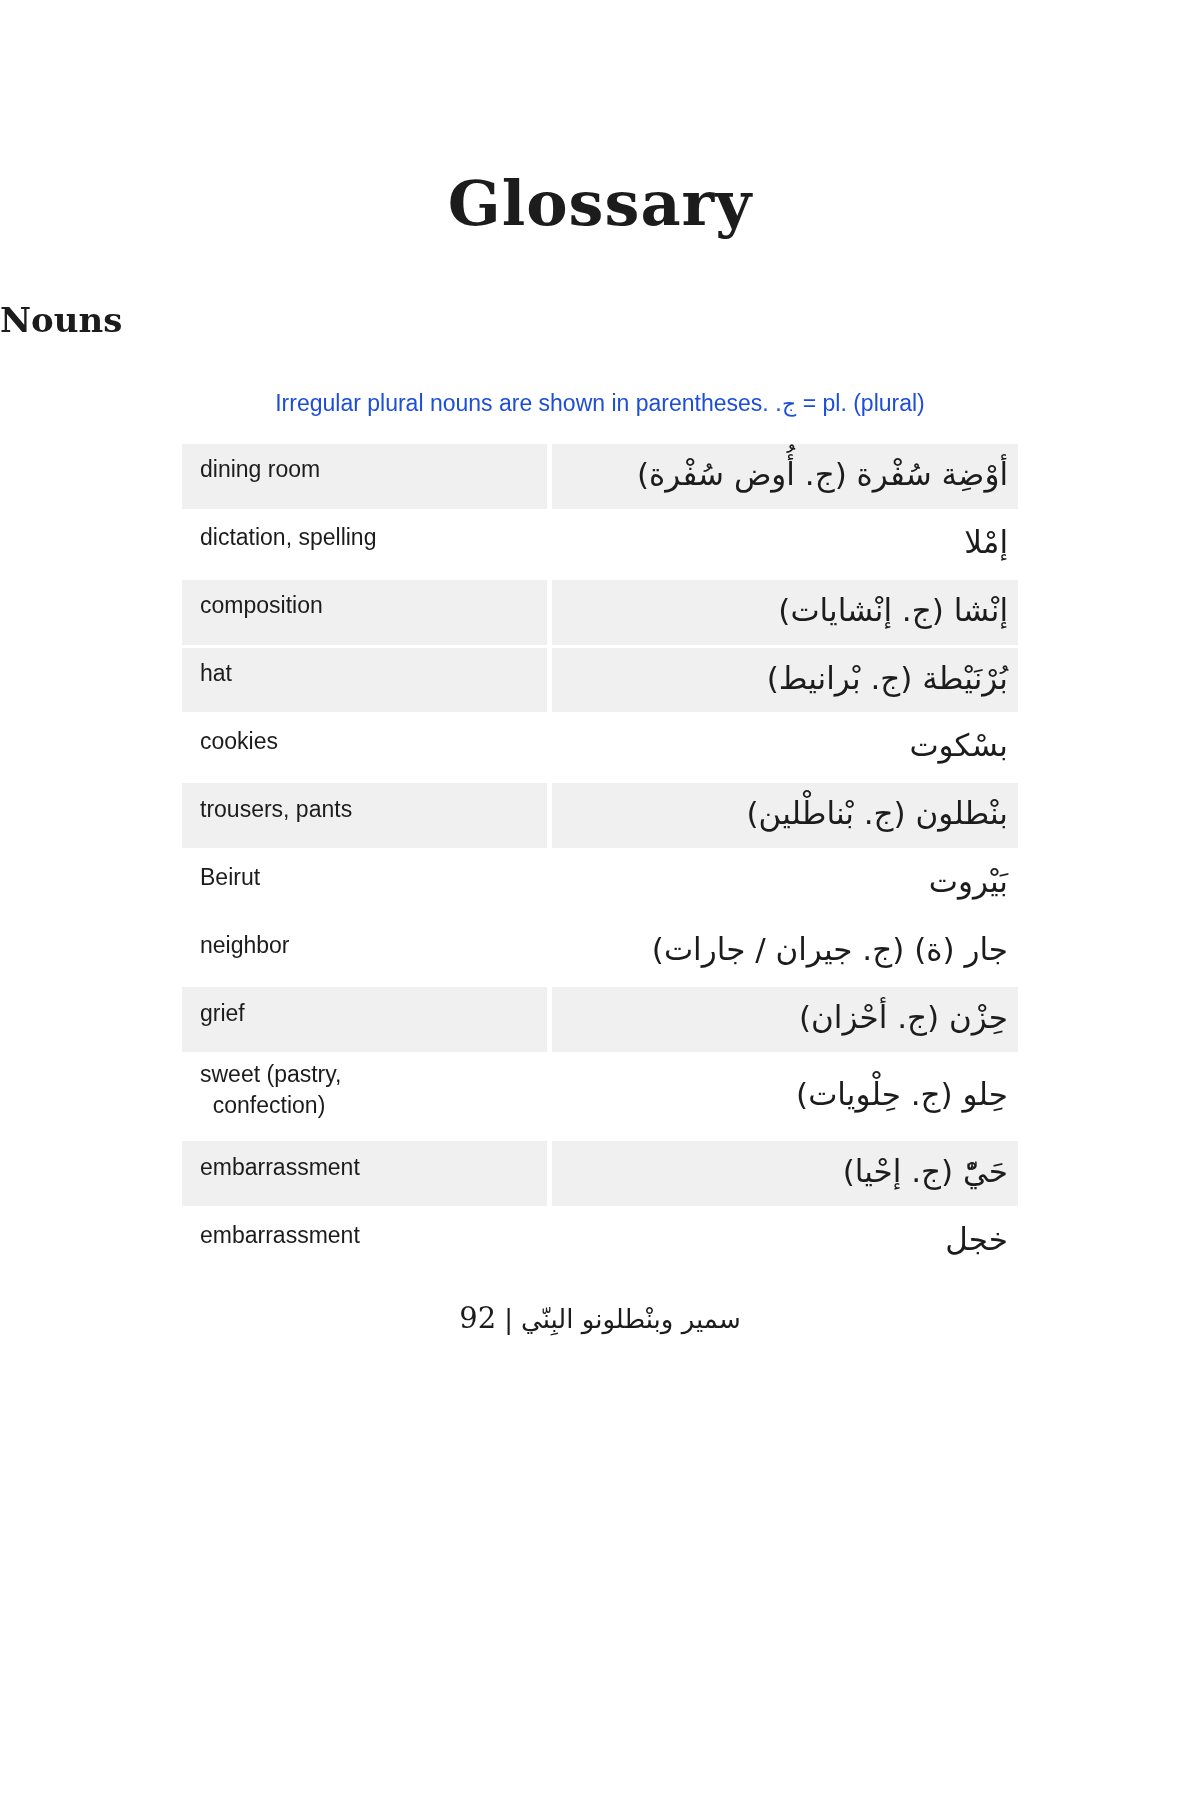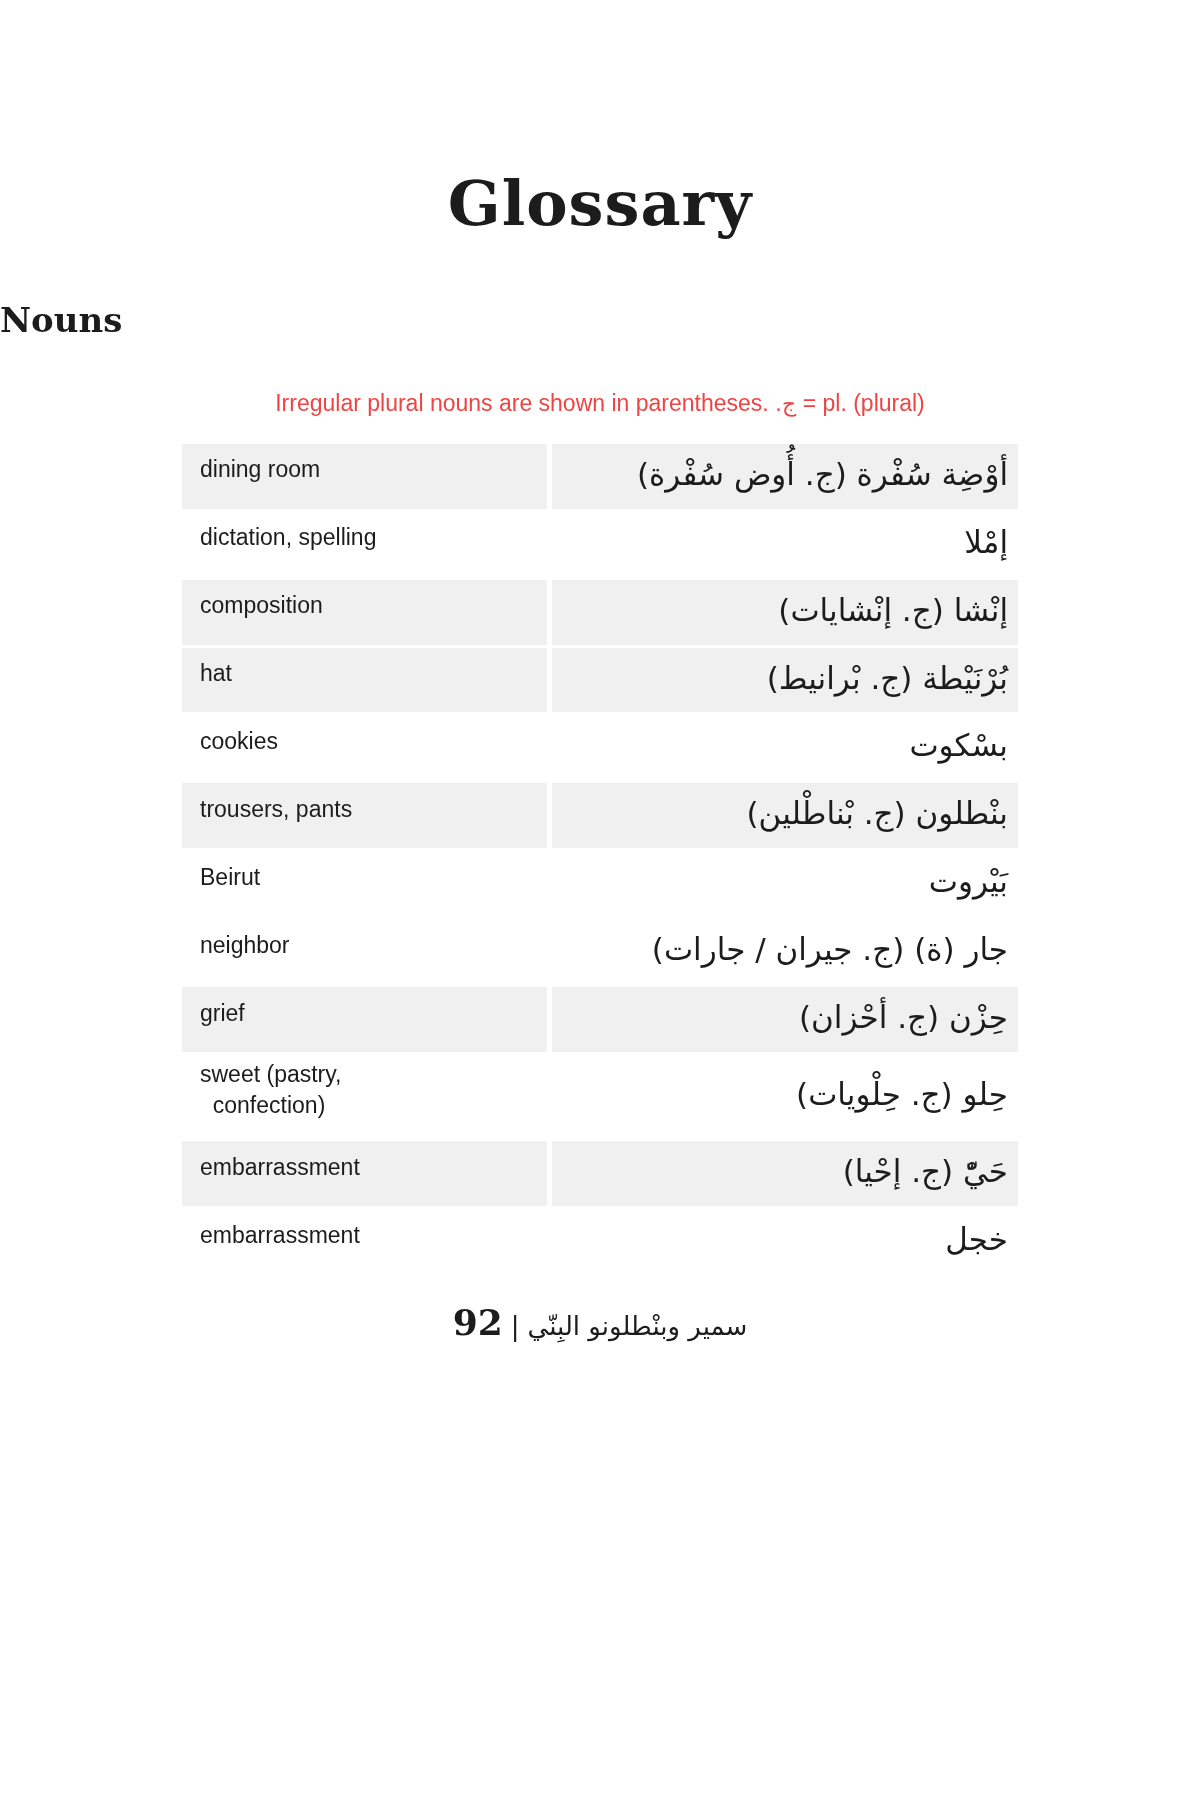--- a/index.html
+++ b/index.html
@@ -29,21 +29,21 @@
     margin-top: 62px;
     text-align: left;
     font-family: "DejaVu Serif", serif;
     font-weight: bold;
     font-size: 34px;
   }
   .note {
     margin-top: 50px;
     text-align: center;
     font-size: 23px;
-    color: #ef4444;
+    color: #1d4ed8;
   }
   .note .ar-inline {
     font-family: "DejaVu Sans", sans-serif;
     font-size: 22px;
   }
   table.glossary {
     width: 846px;
     margin: 24px auto 0 auto;
     border-collapse: separate;
     border-spacing: 5px 3px;
@@ -67,22 +67,22 @@
   tr.stripe td { background: #f0f0f0; }
   .footer {
     margin-top: 24px;
     text-align: center;
     direction: rtl;
     font-family: "DejaVu Sans", sans-serif;
     font-size: 26px;
   }
   .footer .page-num {
     font-family: "DejaVu Serif", serif;
-    font-weight: bold;
-    font-size: 36px;
+    font-weight: normal;
+    font-size: 29px;
   }
   .footer .sep { padding: 0 8px; }
 </style>
 </head>
 <body>
 
 <div class="page">
 
   <h1 class="title">Glossary</h1>
 

